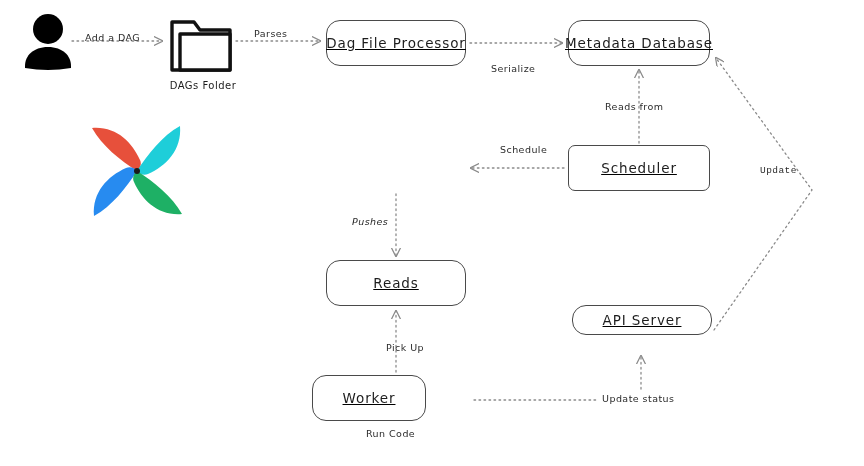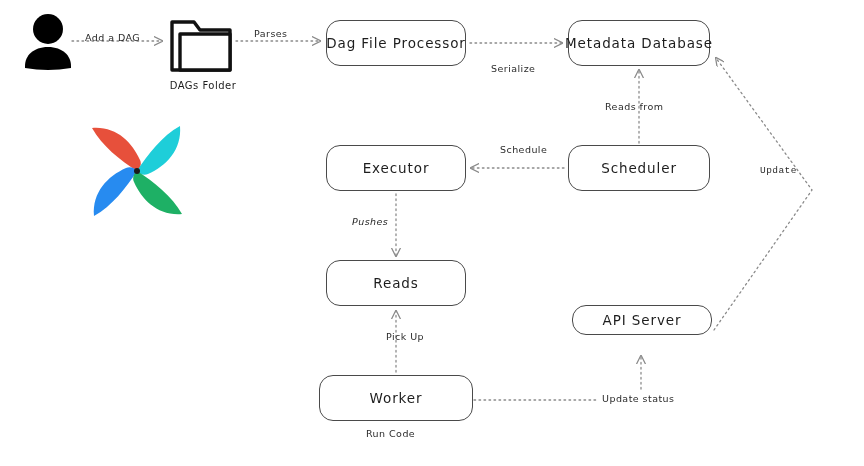--- a/index.html
+++ b/index.html
@@ -27,20 +27,21 @@
   }
   .node-box {
     position: absolute;
     box-sizing: border-box;
     border: 1.6px solid #4a4a4a;
     border-radius: 14px;
     background: #ffffff;
     display: flex;
     align-items: center;
     justify-content: center;
+    text-decoration: underline;
   }
   .node-label {
     font-family: "DejaVu Sans", sans-serif;
     font-size: 13.5px;
     color: #1d1d1d;
     letter-spacing: 0.9px;
     white-space: nowrap;
   }
   .edge-label {
     position: absolute;
@@ -127,53 +128,50 @@
   </div>
 
   <div class="node-box" style="left:326px; top:20px; width:140px; height:46px;">
     <span class="node-label">Dag File Processor</span>
   </div>
 
   <div class="node-box" style="left:568px; top:20px; width:142px; height:46px;">
     <span class="node-label">Metadata Database</span>
   </div>
 
-  <div class="node-box" style="left:326px; top:145px; width:140px; height:46px;">
-    <span class="node-label">Executor</span>
-  </div>
 
-  <div class="node-box" style="left:568px; top:145px; width:142px; height:46px;">
+  <div class="node-box" style="left:568px; top:145px; width:142px; height:46px;border-radius:7px;">
     <span class="node-label">Scheduler</span>
   </div>
 
   <div class="node-box" style="left:326px; top:260px; width:140px; height:46px;">
     <span class="node-label">Reads</span>
   </div>
 
   <div class="node-box" style="left:572px; top:305px; width:140px; height:30px;">
     <span class="node-label">API Server</span>
   </div>
 
-  <div class="node-box" style="left:319px; top:375px; width:154px; height:46px;text-align:center;">
+  <div class="node-box" style="left:312px; top:375px; width:114px; height:46px;text-align:center;">
     <span class="node-label">Worker</span>
   </div>
 
   <div class="edge-label" style="left:85px; top:32px;">Add a DAG</div>
 
   <div class="edge-label" style="left:254px; top:28px;">Parses</div>
 
   <div class="edge-label" style="left:491px; top:27px;margin-top:36px;">Serialize</div>
 
   <div class="edge-label" style="left:605px; top:101px;">Reads from</div>
 
   <div class="edge-label" style="left:500px; top:144px;">Schedule</div>
 
   <div class="edge-label" style="left:760px; top:165px;font-family:Liberation Mono, monospace;">Update</div>
 
   <div class="edge-label" style="left:352px; top:216px;font-style:italic;">Pushes</div>
 
-  <div class="edge-label" style="left:373px; top:331px;padding-left:13px;">Pick Up</div>
+  <div class="edge-label" style="left:373px; top:342px;padding-left:13px;">Pick Up</div>
 
   <div class="edge-label" style="left:602px; top:393px;">Update status</div>
 
   <div class="edge-label" style="left:366px; top:428px;">Run Code</div>
 
 </div>
 
 </body></html>

